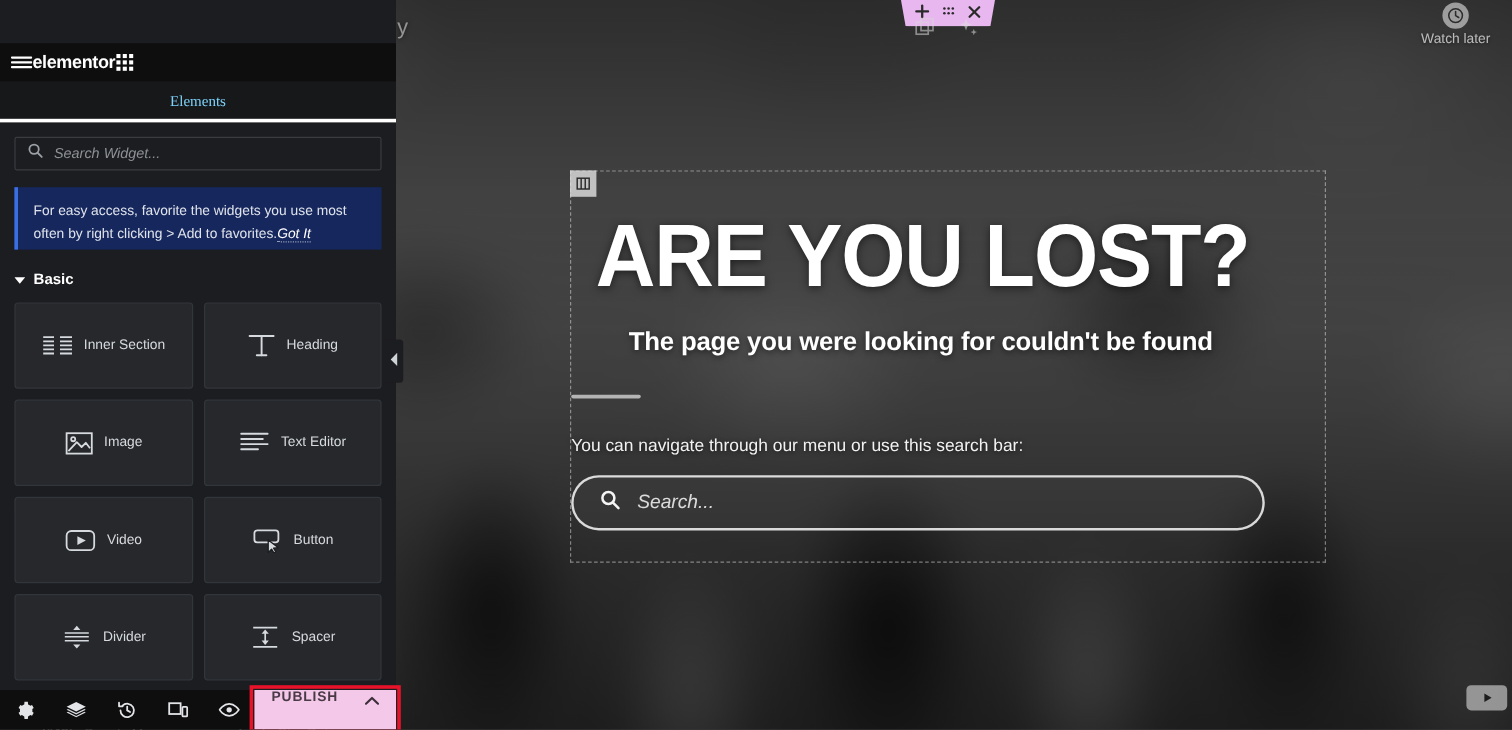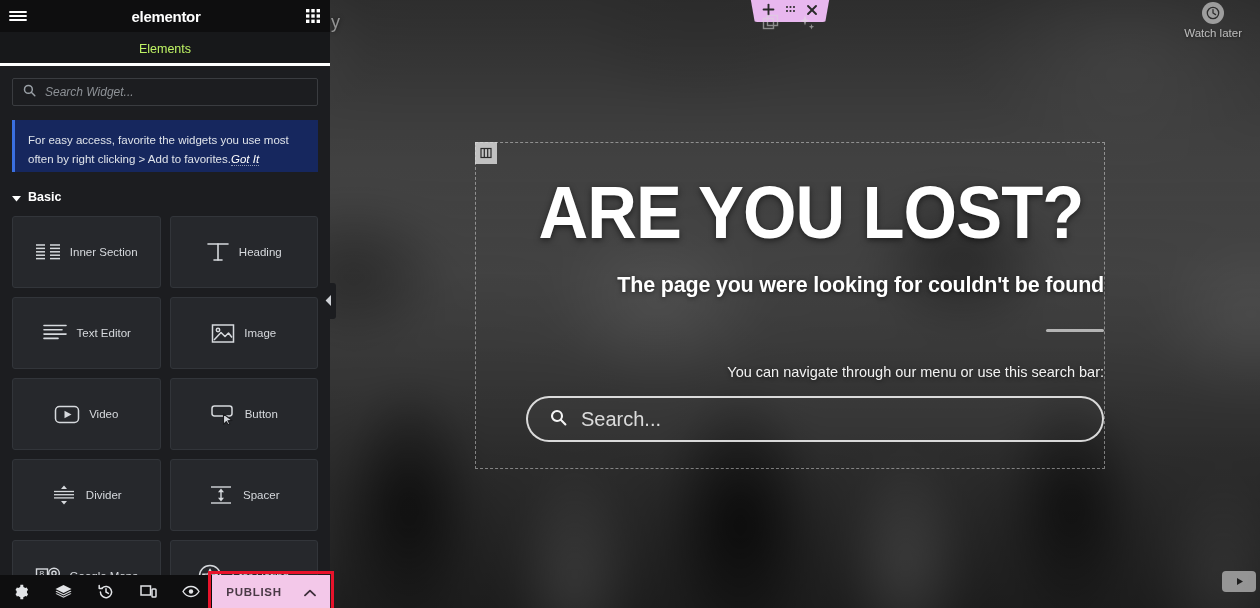--- a/index.html
+++ b/index.html
@@ -53,21 +53,21 @@
   #section-handle {
     position: absolute; left: 475px; top: 142px;
     width: 22px; height: 22px;
     background: rgba(225,225,225,.80);
     display: flex; align-items: center; justify-content: center;
   }
   #section-handle svg { display:block; }
 
   .hero-wrap {
     position: absolute; left: 476px; top: 143px; width: 628px; height: 325px;
-    display: flex; flex-direction: column; align-items: flex-end;
+    display: flex; flex-direction: column; align-items: flex-start;
     padding-top: 32px;
   }
   #hero-title {
     font-family: "Liberation Sans Narrow", "Liberation Sans", sans-serif;
     font-weight: 700;
     font-size: 74px;
     line-height: 1.02;
     letter-spacing: -1px;
     color: #fff;
     transform: scaleX(.93);
@@ -103,22 +103,23 @@
     width: 578px; height: 46px;
     border: 2px solid rgba(255,255,255,.82);
     border-radius: 24px;
     display: flex; align-items: center;
     padding: 0 22px;
     gap: 14px;
     background: rgba(255,255,255,.03);
   }
   #hero-search .sicon { flex: 0 0 auto; opacity: .95; }
   #hero-search-text {
-    font-size: 20px;
+    font-size: 16px;
     color: rgba(255,255,255,.82);
+    font-style: italic;
   }
 
   
   #float-toolbar {
     position: absolute; left: 748px; top: -16px;
     width: 84px; height: 38px;
     background: #e8b7ef;
     border-radius: 0 0 9px 9px;
     display: flex; align-items: flex-end; justify-content: center;
     gap: 9px;
@@ -161,42 +162,43 @@
 
   
   #panel {
     position: absolute; left: 0; top: 0; width: 330px; height: 608px;
     background: #1c1d20;
     display: flex; flex-direction: column;
     z-index: 20;
   }
   #panel-header {
     height: 26px; background: #0e0e0f;
-    display: flex; align-items: center; justify-content: space-between;
+    display: flex; align-items: center; 
     padding: 16px 9px;
     flex: 0 0 auto;
+    margin-top: 36px;
   }
   #panel-logo {
     font-size: 15px; font-weight: 700; color: #fff;
     letter-spacing: -.3px;
   }
   .hdr-ico { display: flex; align-items: center; cursor: pointer; }
 
   #panel-tabs {
     height: 34px; background: #17181a;
     display: flex; align-items: stretch;
     flex: 0 0 auto;
     border-bottom: 1px solid #0d0d0e;
   }
   .ptab {
     flex: 1; display: flex; align-items: center; justify-content: center;
     font-size: 12.5px; color: #b6b9bd;
     position: relative; cursor: pointer;
   }
-  .ptab.active { color: #bef264; }
+  .ptab.active { color: #7dd3fc; font-family: Liberation Serif, serif; }
   .ptab.active::after {
     content: ""; position: absolute; left: 0; right: 0; bottom: -1px;
     height: 3px; background: #fff;
   }
 
   #panel-body { flex: 1; overflow: hidden; padding: 0 12px; }
 
   #widget-search {
     margin-top: 12px;
     height: 28px;
@@ -286,21 +288,21 @@
     color: #e2e4e7; cursor: pointer; height: 100%;
   }
   #publish-wrap {
     position: relative;
     width: 118px; height: 100%;
     flex: 0 0 auto;
   }
   #publish-btn {
     position: absolute; inset: 0;
     background: #f3c8e9;
-    display: flex; align-items: center; justify-content: center;
+    display: flex; align-items: flex-start; justify-content: center;
     gap: 22px;
     cursor: pointer;
   }
   #publish-label {
     font-size: 11.5px; font-weight: 700;
     color: #4a3a46;
     letter-spacing: .7px;
   }
   #publish-highlight {
     position: absolute; left: -4px; top: -4px; right: -4px; bottom: -3px;
@@ -483,39 +485,39 @@
               <line x1="2" y1="3" x2="22" y2="3"></line>
                 <line x1="12" y1="3" x2="12" y2="19"></line>
                 <line x1="8" y1="19" x2="16" y2="19"></line>
             </svg>
           </span>
           <span class="wlabel">Heading</span>
         </div>
 
         <div class="widget">
           <span class="wicon">
+            <svg width="24" height="21" viewBox="0 0 24 21" fill="none" stroke="#d6d9dd" stroke-width="1.5">
+              <rect x="1.5" y="2" width="21" height="17"></rect>
+              <circle cx="7" cy="7" r="1.7"></circle>
+              <polyline points="3,17 10,9.5 14,13.5 17.5,10 21,14.5" stroke-linejoin="round"></polyline>
+            </svg>
+          </span>
+          <span class="wlabel">Image</span>
+        </div>
+
+        <div class="widget">
+          <span class="wicon">
             <svg width="26" height="20" viewBox="0 0 26 20" stroke="#d6d9dd" stroke-width="1.6" stroke-linecap="round">
               <line x1="2" y1="2.5" x2="24" y2="2.5"></line>
                 <line x1="2" y1="6.8" x2="20" y2="6.8"></line>
                 <line x1="2" y1="11.1" x2="24" y2="11.1"></line>
                 <line x1="2" y1="15.4" x2="16" y2="15.4"></line>
             </svg>
           </span>
           <span class="wlabel">Text Editor</span>
-        </div>
-
-        <div class="widget">
-          <span class="wicon">
-            <svg width="24" height="21" viewBox="0 0 24 21" fill="none" stroke="#d6d9dd" stroke-width="1.5">
-              <rect x="1.5" y="2" width="21" height="17"></rect>
-              <circle cx="7" cy="7" r="1.7"></circle>
-              <polyline points="3,17 10,9.5 14,13.5 17.5,10 21,14.5" stroke-linejoin="round"></polyline>
-            </svg>
-          </span>
-          <span class="wlabel">Image</span>
         </div>
 
         <div class="widget">
           <span class="wicon">
             <svg width="26" height="19" viewBox="0 0 26 19" fill="none" stroke="#d6d9dd" stroke-width="1.5">
               <rect x="1.5" y="1.5" width="23" height="16" rx="4"></rect>
               <polygon points="10.5,5.8 17.5,9.5 10.5,13.2" fill="#d6d9dd" stroke="none"></polygon>
             </svg>
           </span>
           <span class="wlabel">Video</span>

